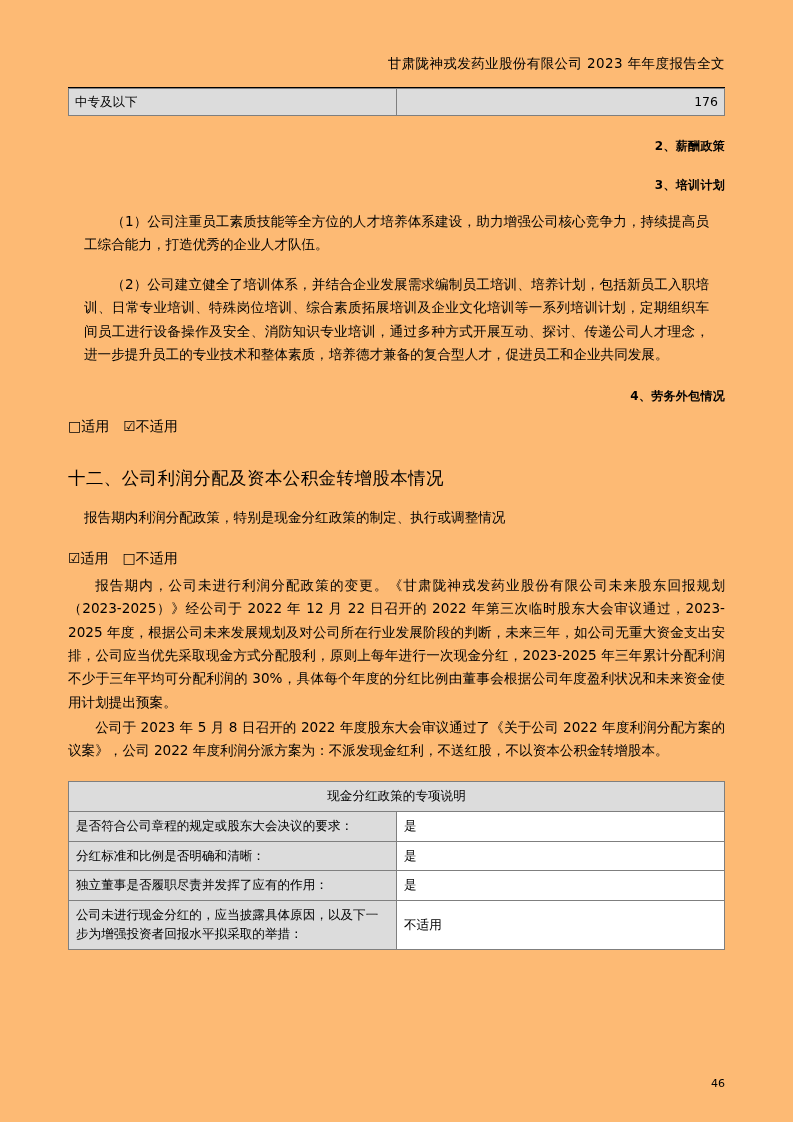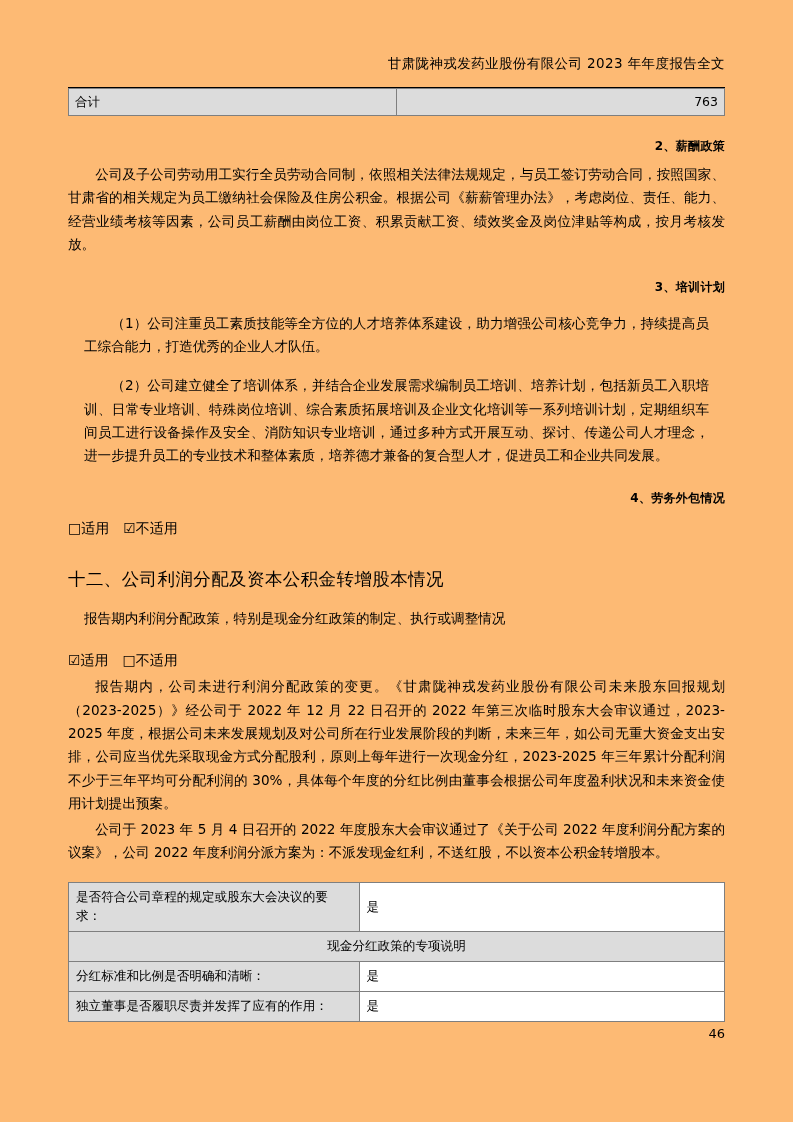--- a/index.html
+++ b/index.html
@@ -109,78 +109,81 @@
   table.dividend td.q {
     background: #dcdcdc;
     width: 42%;
   }
   table.dividend td.a {
     background: #ffffff;
   }
   .pagenum {
     position: absolute;
     right: 68px;
-    top: 1026px;
-    font-size: 13px;
+    top: 1077px;
+    font-size: 11px;
   }
 </style>
 </head>
 <body>
 
 <div class="page">
   <div class="content">
 
     <div class="header-line">甘肃陇神戎发药业股份有限公司 2023 年年度报告全文</div>
     <div class="rule"></div>
 
     <table class="grid topTable">
       <tbody>
-      <tr>
-        <td>合计</td>
-        <td class="val">763</td>
+          <tr>
+        <td>中专及以下</td>
+        <td class="val">176</td>
       </tr>
     </tbody>
       </table>
 
     <h3 class="sec">2、薪酬政策</h3>
-    <p class="body indent">公司及子公司劳动用工实行全员劳动合同制，依照相关法律法规规定，与员工签订劳动合同，按照国家、甘肃省的相关规定为员工缴纳社会保险及住房公积金。根据公司《薪薪管理办法》，考虑岗位、责任、能力、经营业绩考核等因素，公司员工薪酬由岗位工资、积累贡献工资、绩效奖金及岗位津贴等构成，按月考核发放。</p>
 
     <h3 class="sec">3、培训计划</h3>
     <p class="body indent tight">（1）公司注重员工素质技能等全方位的人才培养体系建设，助力增强公司核心竞争力，持续提高员工综合能力，打造优秀的企业人才队伍。</p>
     <p class="body indent tight">（2）公司建立健全了培训体系，并结合企业发展需求编制员工培训、培养计划，包括新员工入职培训、日常专业培训、特殊岗位培训、综合素质拓展培训及企业文化培训等一系列培训计划，定期组织车间员工进行设备操作及安全、消防知识专业培训，通过多种方式开展互动、探讨、传递公司人才理念，进一步提升员工的专业技术和整体素质，培养德才兼备的复合型人才，促进员工和企业共同发展。</p>
 
     <h3 class="sec">4、劳务外包情况</h3>
     <div class="checkline">
       <span>□</span><span>适用</span><span class="gap"></span><span>☑</span><span>不适用</span>
     </div>
 
     <h2 class="bigsec">十二、公司利润分配及资本公积金转增股本情况</h2>
     <p class="body tight">报告期内利润分配政策，特别是现金分红政策的制定、执行或调整情况</p>
     <div class="checkline">
       <span>☑</span><span>适用</span><span class="gap"></span><span>□</span><span>不适用</span>
     </div>
     <p class="body indent">报告期内，公司未进行利润分配政策的变更。《甘肃陇神戎发药业股份有限公司未来股东回报规划（2023-2025）》经公司于 2022 年 12 月 22 日召开的 2022 年第三次临时股东大会审议通过，2023-2025 年度，根据公司未来发展规划及对公司所在行业发展阶段的判断，未来三年，如公司无重大资金支出安排，公司应当优先采取现金方式分配股利，原则上每年进行一次现金分红，2023-2025 年三年累计分配利润不少于三年平均可分配利润的 30%，具体每个年度的分红比例由董事会根据公司年度盈利状况和未来资金使用计划提出预案。</p>
-    <p class="body indent">公司于 2023 年 5 月 4 日召开的 2022 年度股东大会审议通过了《关于公司 2022 年度利润分配方案的议案》，公司 2022 年度利润分派方案为：不派发现金红利，不送红股，不以资本公积金转增股本。</p>
+    <p class="body indent">公司于 2023 年 5 月 8 日召开的 2022 年度股东大会审议通过了《关于公司 2022 年度利润分配方案的议案》，公司 2022 年度利润分派方案为：不派发现金红利，不送红股，不以资本公积金转增股本。</p>
 
     <table class="dividend">
       <tbody>
           <tr>
+        <td class="head" colspan="2">现金分红政策的专项说明</td>
+      </tr>
+      <tr>
         <td class="q">是否符合公司章程的规定或股东大会决议的要求：</td>
         <td class="a">是</td>
-      </tr>
-      <tr>
-        <td class="head" colspan="2">现金分红政策的专项说明</td>
       </tr>
       <tr>
         <td class="q">分红标准和比例是否明确和清晰：</td>
         <td class="a">是</td>
       </tr>
       <tr>
         <td class="q">独立董事是否履职尽责并发挥了应有的作用：</td>
         <td class="a">是</td>
+      </tr>
+      <tr>
+        <td class="q">公司未进行现金分红的，应当披露具体原因，以及下一步为增强投资者回报水平拟采取的举措：</td>
+        <td class="a">不适用</td>
       </tr>
 
     </tbody>
       </table>
 
   </div>
 
   <div class="pagenum">46</div>
 </div>
 

